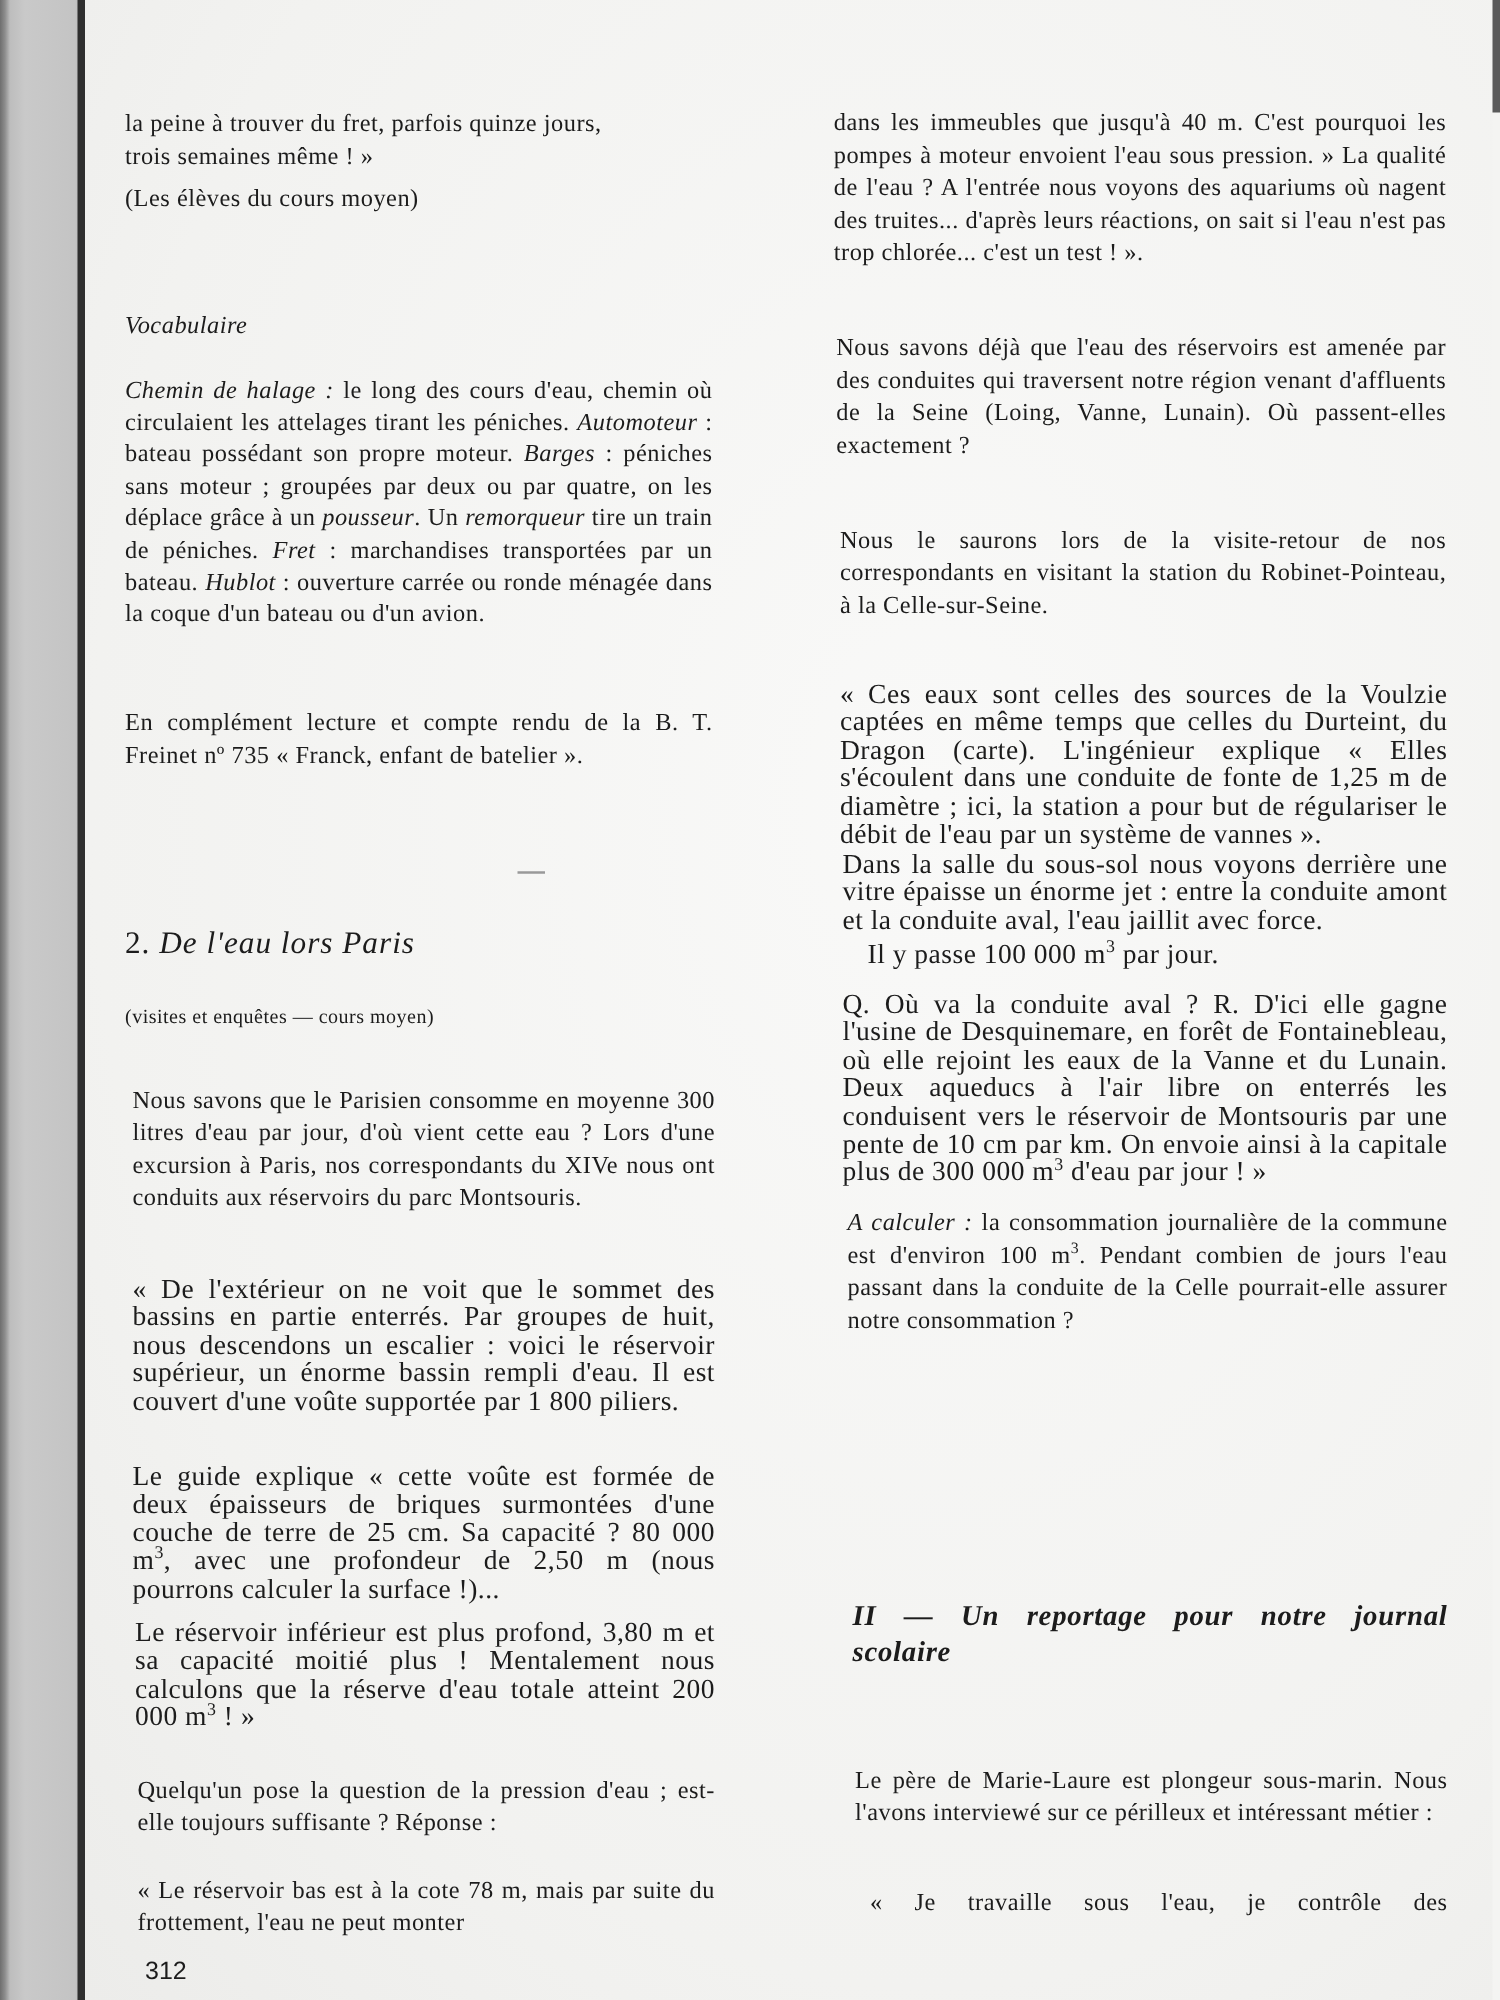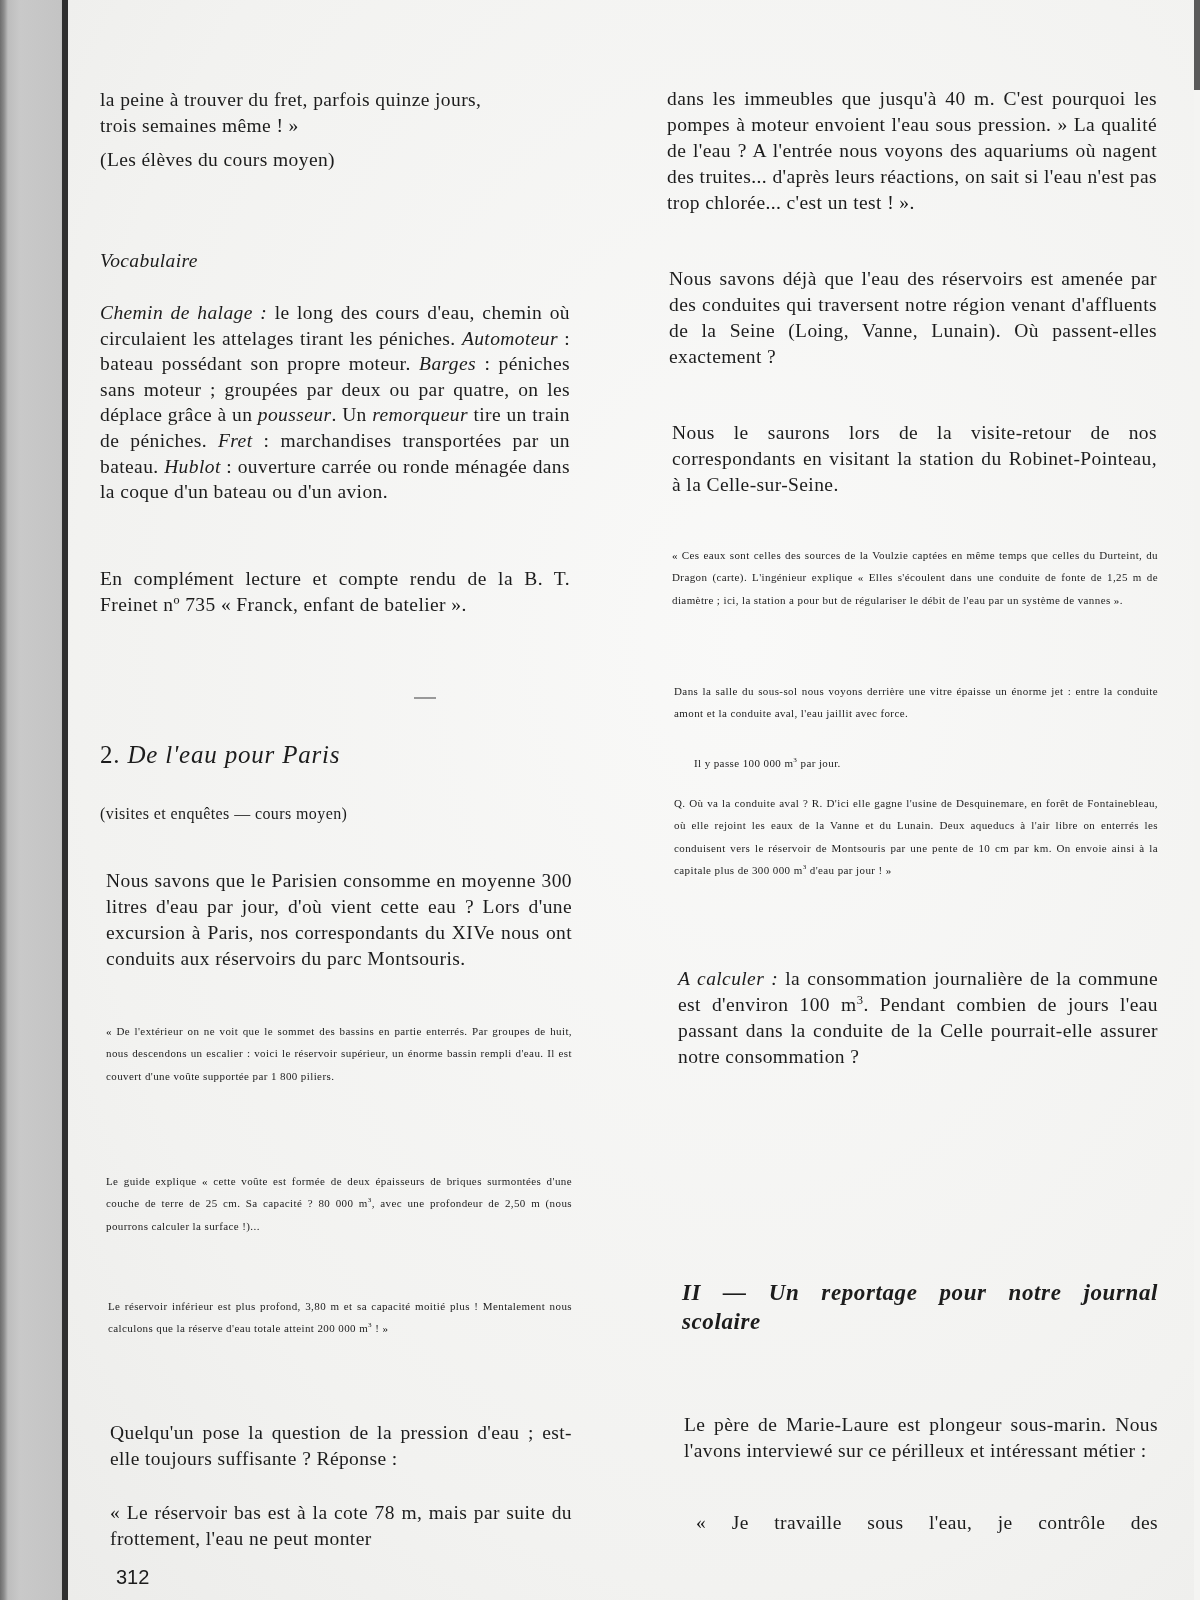--- a/index.html
+++ b/index.html
@@ -22,21 +22,21 @@
     background: #5a5a5a;
   }
   .page {
     position: absolute; left: 68px; top: 0; width: 1126px; height: 1600px;
     background: radial-gradient(ellipse at 60% 40%, #f9f9f8 0%, #f2f2f0 70%, #ececea 100%);
   }
   .col { position: absolute; font-size: 19.5px; line-height: 26px; letter-spacing: 0.4px; }
   .col p { margin: 0; text-align: justify; font-family: Liberation Serif, serif; }
   .left  { left: 100px; width: 470px; }
   .right { left: 670px; width: 490px; }
-  .small { font-size: 11px; line-height: 22.4px; }
+  .small { font-size: 22px; line-height: 22.4px; }
   .it { font-style: italic; }
   sup { font-size: 0.65em; vertical-align: super; line-height: 0; }
   .heading-serif {
     font-family: "DejaVu Serif", serif; font-style: italic; font-size: 25px;
     letter-spacing: 0.8px;
   }
   .heading-serif .num { font-style: normal; }
   .heading-bold {
     font-family: "Liberation Sans", sans-serif; font-style: italic; font-weight: bold;
     font-size: 23px; line-height: 29px; letter-spacing: 0.6px; word-spacing: 6px;
@@ -72,21 +72,21 @@
   </p>
 </div>
 
 <div class="col left" style="top:566px;">
   <p>En complément   lecture et compte rendu de la B. T. Freinet nº 735 « Franck, enfant de batelier ».</p>
 </div>
 
 <div class="dash-mark"></div>
 
 <div class="col left" style="top:742px;">
-  <p class="heading-serif"><span class="num">2.</span> <span>De l'eau pour Paris</span></p>
+  <p class="heading-serif"><span class="num">2.</span> <span>De l'eau lors Paris</span></p>
 </div>
 <div class="col left" style="top:801px; font-size:16px;">
   <p>(visites et enquêtes — cours moyen)</p>
 </div>
 
 <div class="col left" style="top:868px; left:106px; width:466px;">
   <p>Nous savons que le Parisien consomme en moyenne 300 litres d'eau par jour, d'où vient cette eau ? Lors d'une excursion à Paris, nos correspondants du XIVe nous ont conduits aux réservoirs du parc Montsouris.</p>
 </div>
 
 <div class="col left small" style="top:1020px; left:106px; width:466px;">

